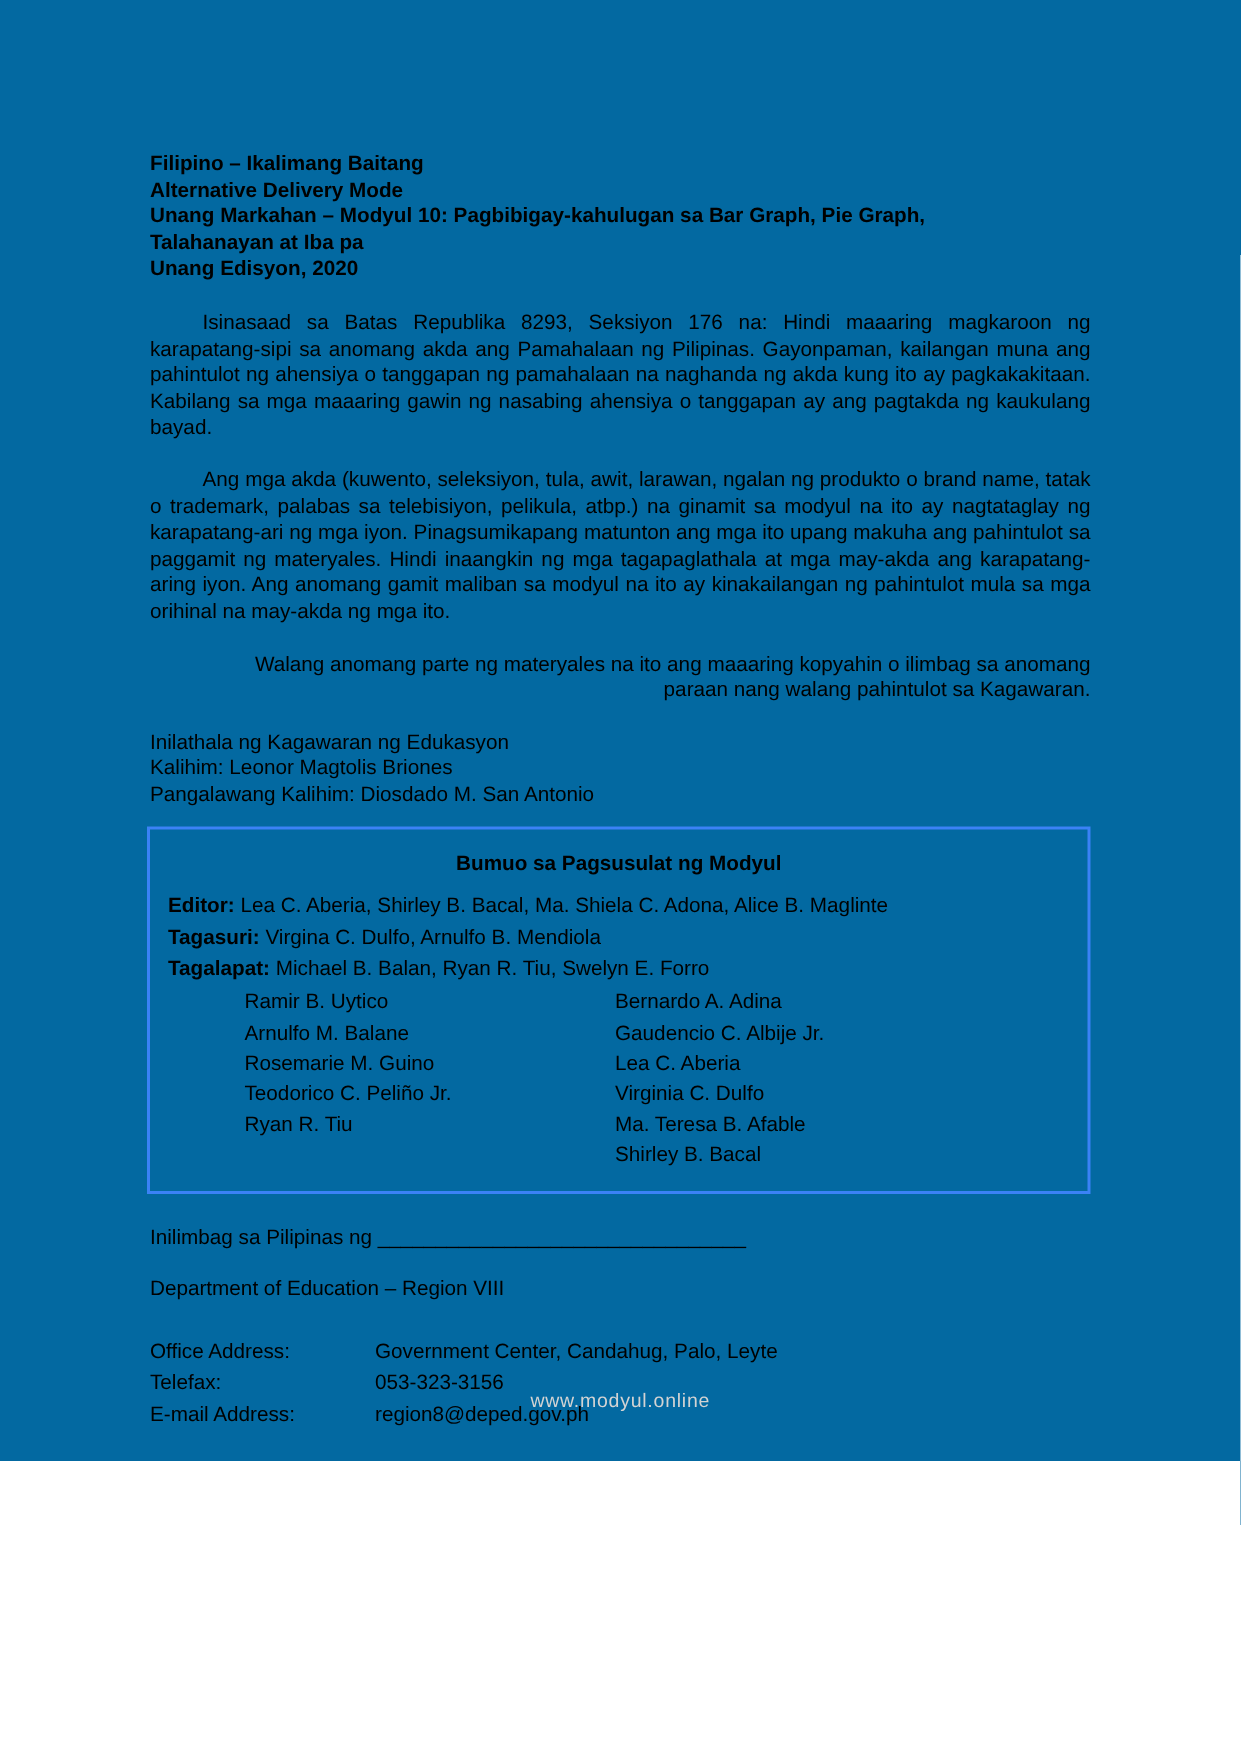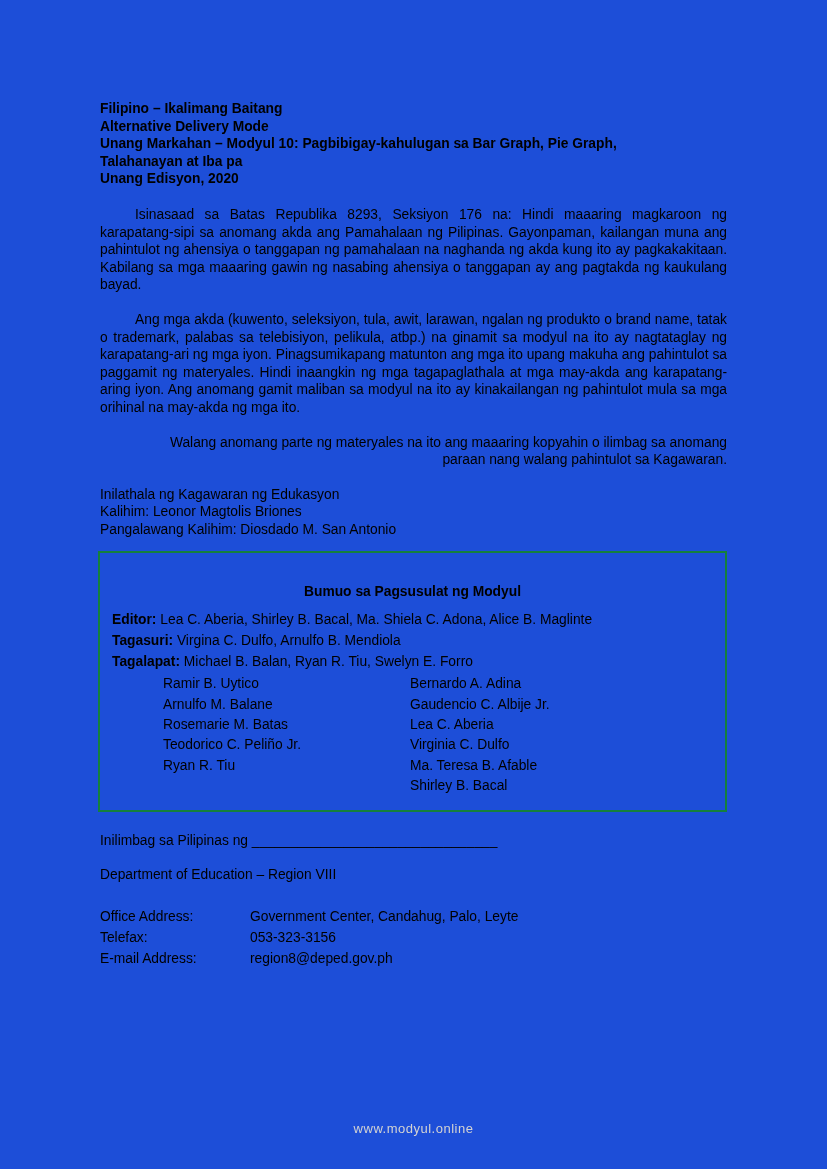--- a/index.html
+++ b/index.html
@@ -1,20 +1,20 @@
 <!DOCTYPE html>
 <html><head>
 <meta charset="utf-8">
 <style>
   html, body { margin: 0; padding: 0; background: #ffffff; }
   .page {
     position: relative;
     width: 827px;
-    height: 1169px;
-    background: #1d4ed8;
+    height: 974px;
+    background: #0369a1;
     overflow: hidden;
     font-family: "Liberation Sans", sans-serif;
     font-size: 13.8px;
     line-height: 17.6px;
     color: #000000;
   }
   .content {
     position: absolute;
     left: 100px;
     top: 100px;
@@ -24,22 +24,22 @@
   .doc-header { margin: 0 0 18px 0; }
   .hline { font-weight: bold; }
   .para {
     margin: 0 0 17px 0;
     text-indent: 35px;
     text-align: right;
   }
   .para.justify { text-align: justify; }
   .publisher { margin: 0 0 13px 0; }
   .credits-box {
-    border: 2px solid #15803d;
-    padding: 30px 12px 14px 12px;
+    border: 2px solid #3b82f6;
+    padding: 14px 12px 14px 12px;
     margin: 0 0 0 0;
     box-sizing: border-box;
     width: 629px;
     margin-left: -2px;
   }
   .box-title {
     text-align: center;
     font-weight: bold;
     margin-bottom: 10px;
   }
@@ -107,21 +107,21 @@
       <div class="role">
         <span class="role-label">Tagalapat:</span>
         <span>Michael B. Balan, Ryan R. Tiu, Swelyn E. Forro</span>
       </div>
 
 
       <div class="mgmt">
         <div class="mgmt-col first">
           <div>Ramir B. Uytico</div>
           <div>Arnulfo M. Balane</div>
-          <div>Rosemarie M. Batas</div>
+          <div>Rosemarie M. Guino</div>
           <div>Teodorico C. Peliño Jr.</div>
           <div>Ryan R. Tiu</div>
         </div>
         <div class="mgmt-col">
           <div>Bernardo A. Adina</div>
           <div>Gaudencio C. Albije Jr.</div>
           <div>Lea C. Aberia</div>
           <div>Virginia C. Dulfo</div>
           <div>Ma. Teresa B. Afable</div>
           <div>Shirley B. Bacal</div>

